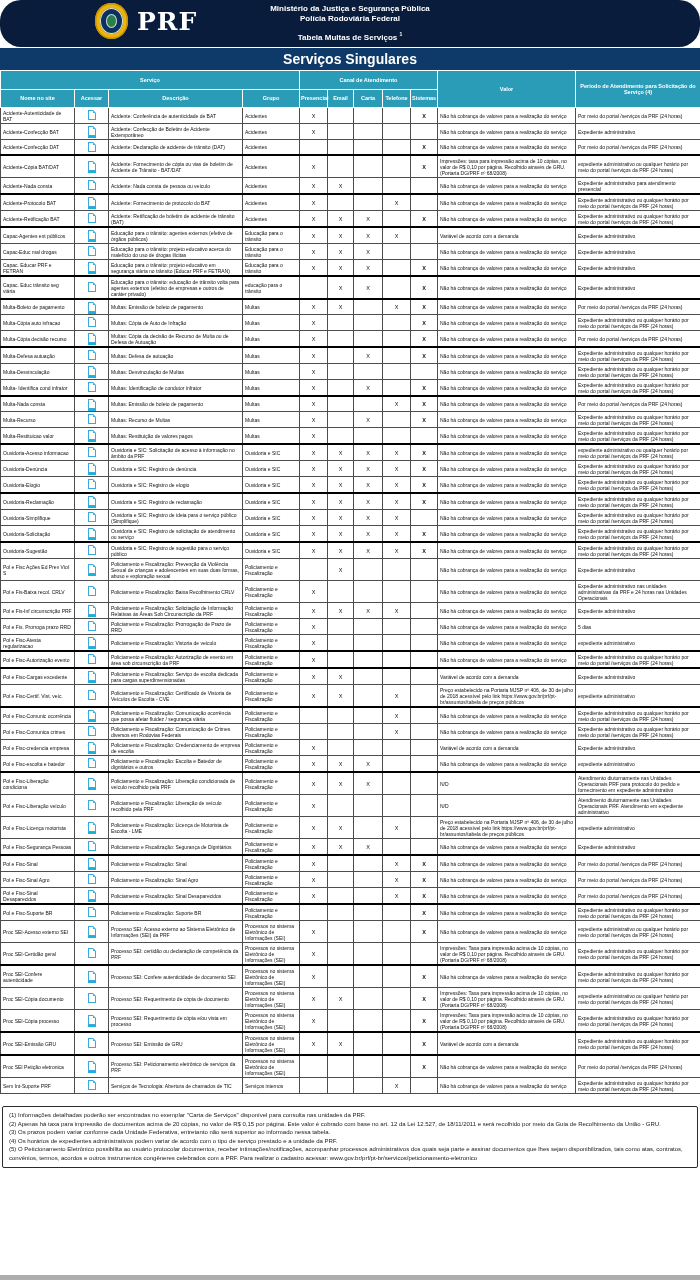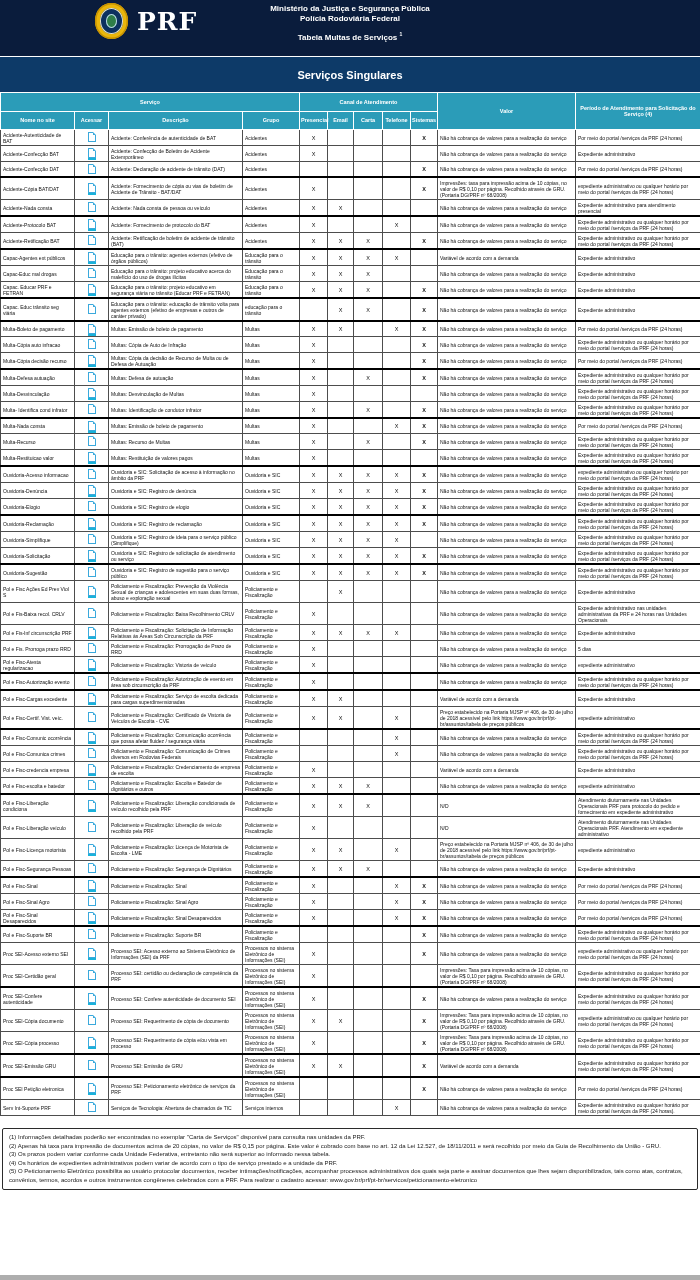--- a/index.html
+++ b/index.html
@@ -3,31 +3,31 @@
 <meta charset="utf-8">
 <style>
   * { margin:0; padding:0; box-sizing:border-box; }
   html,body { background:#e8e8e8; }
   .page {
     width:700px; height:1280px; background:#fff; position:relative;
     font-family:"Liberation Sans", sans-serif; overflow:hidden;
     display:flex; flex-direction:column; margin:0 auto;
   }
   
-  .top-header { background:#0a1c3c; height:56px; position:relative; color:#fff; text-align:center; padding-top:4px; flex:0 0 auto; }
+  .top-header { background:#0a1c3c; height:47px; position:relative; color:#fff; text-align:center; padding-top:4px; flex:0 0 auto;border-radius:21px; }
   .logo-block { position:absolute; left:95px; top:3px; display:flex; align-items:center; gap:9px; }
   .badge { width:33px; height:36px; background:#eab60c; border-radius:50% / 48%; position:relative; box-shadow: inset 0 0 0 1.5px #c79200; }
   .badge-ring { position:absolute; inset:5px; background:#0d3060; border-radius:50%; box-shadow: inset 0 0 0 1px #e8e4c9; }
   .badge-core { position:absolute; inset:11px; background:#2f7d49; border-radius:50%; box-shadow: inset 0 0 0 1px #bcd9ea; }
   .logo-word { font-family:"DejaVu Serif", serif; font-weight:bold; font-size:25px; color:#fff; letter-spacing:1px; }
   .ministry-line { font-size:8px; font-weight:bold; line-height:10px;text-align:center; }
   .doc-title { font-size:8px; font-weight:bold; margin-top:7px; }
   .doc-title sup { font-size:5px; }
   
-  .section-band { background:#0d3a68; border-top:1.5px solid #fff; height:36px; color:#fff; font-size:11px; font-weight:bold; display:flex; align-items:center; justify-content:center; flex:0 0 auto; }
+  .section-band { background:#0d3a68; border-top:1.5px solid #fff; height:23px; color:#fff; font-size:14px; font-weight:bold; display:flex; align-items:center; justify-content:center; flex:0 0 auto; }
   
   table { width:700px; border-collapse:collapse; table-layout:fixed; flex:0 0 auto; border:1.5px solid #000; }
   thead th { background:#2b9cb8; color:#fff; font-size:5.5px; line-height:6.5px; font-weight:bold; border:1.5px solid #fff; padding:2px 1px; text-align:center; vertical-align:middle; }
   thead tr.grp th { height:19px; }
   thead tr.sub th { height:18px; }
   tbody td { border:1px solid #4d4d4d; font-size:5px; line-height:6px; padding:1.5px 2px; color:#111; vertical-align:middle; height:14px; word-wrap:break-word; }
   tbody tr.thick td { border-top:2px solid #000; }
   td.c-x { text-align:center; font-size:5.5px; }
   td.c-x.sis { font-weight:bold; }
   td.c-icon { text-align:center; }

